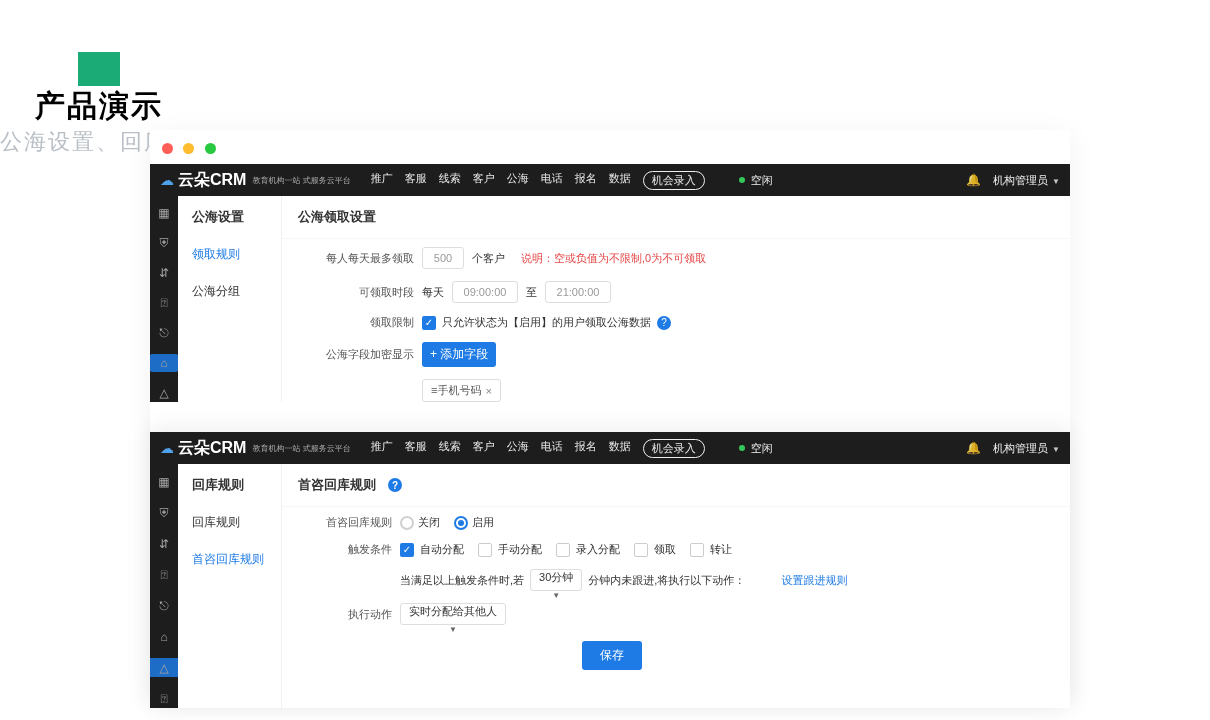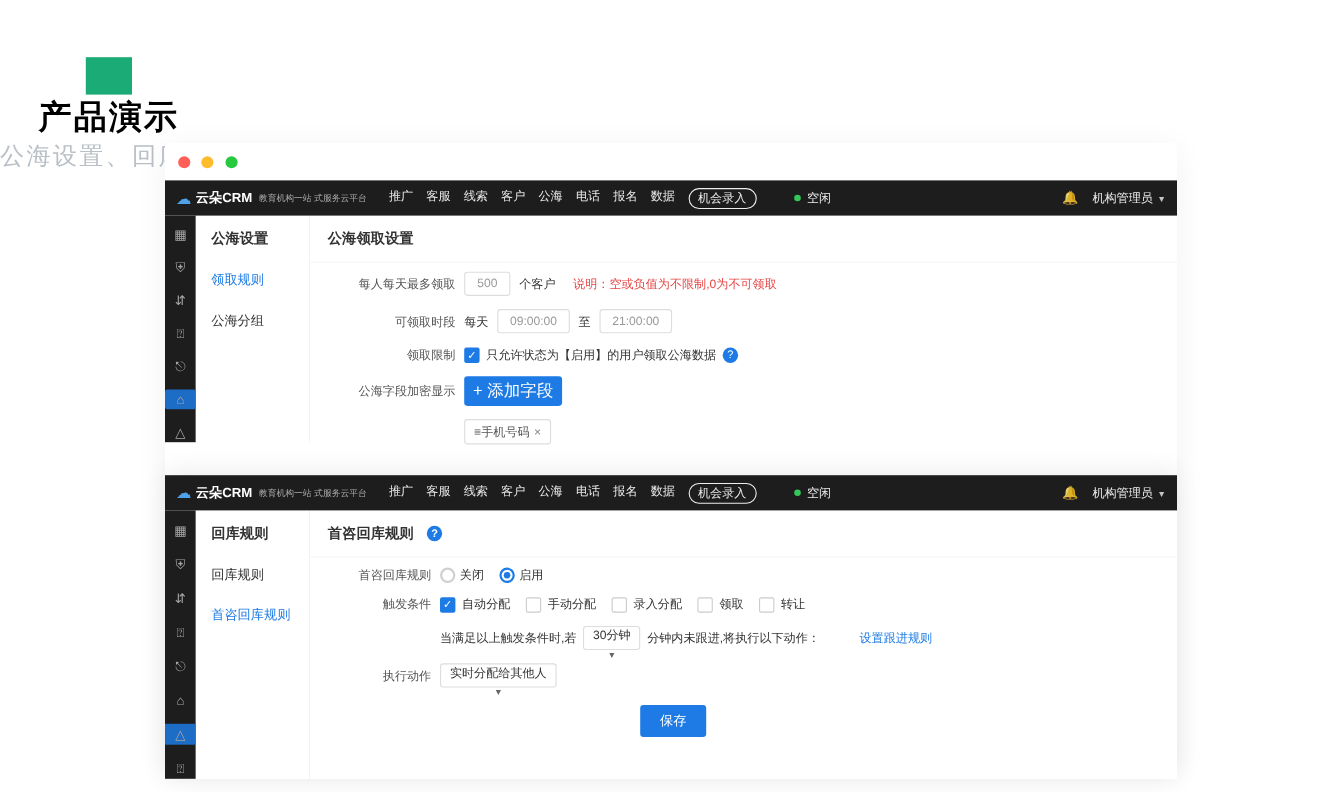--- a/index.html
+++ b/index.html
@@ -11,21 +11,21 @@
   .head-sub{font-size:22px;color:#b8bfc6;letter-spacing:2px;}
   
   .canvas{position:absolute;left:150px;top:130px;width:920px;height:570px;background:#fff;box-shadow:0 6px 30px rgba(0,0,0,.06);border-radius:4px;overflow:hidden;}
   .traffic{padding:10px 12px 6px;background:#fff;}
   .dot{display:inline-block;width:11px;height:11px;border-radius:50%;margin-right:6px;}
   .dot.r{background:#ff5f57}.dot.y{background:#febc2e}.dot.g{background:#28c840}
   
   .appbar{height:32px;background:#1d1d1d;display:flex;align-items:center;color:#fff;font-size:11px;position:relative;}
   .logo{display:flex;align-items:center;padding:0 10px;}
   .logo-icon{color:#4fa2ea;font-size:14px;margin-right:4px;}
-  .logo-main{font-weight:700;color:#fff;font-size:12px;}
+  .logo-main{font-weight:700;color:#fff;font-size:16px;}
   .logo-sub{font-size:8px;line-height:9px;color:#aaa;margin-left:6px;}
   .nav{display:flex;gap:12px;margin-left:10px;}
   .nav span{color:#eaeaea;cursor:pointer;}
   .pill{border:1px solid #eee;border-radius:10px;padding:1px 8px;}
   .status-dot{width:6px;height:6px;border-radius:50%;background:#34c759;display:inline-block;margin-right:6px;}
   .status{margin-left:34px;display:flex;align-items:center;color:#eee;}
   .right{position:absolute;right:10px;display:flex;align-items:center;gap:12px;color:#eee;}
   .bell{font-size:12px;opacity:.85;}
   .caret{font-size:8px;opacity:.8;margin-left:4px;}
   
@@ -46,21 +46,21 @@
   .row{display:flex;align-items:center;margin-bottom:12px;font-size:11px;color:#333;}
   .label{width:116px;text-align:right;margin-right:8px;color:#555;}
   .input{border:1px solid #ddd;border-radius:3px;height:22px;padding:0 6px;font-size:11px;color:#999;background:#fff;text-align:center;}
   .input.sm{width:42px;}
   .input.md{width:66px;}
   .unit{margin:0 8px;color:#333;}
   .hint{color:#e64545;margin-left:8px;}
   .hint b{font-weight:400;}
   .chk{width:14px;height:14px;border-radius:2px;background:#1e7be5;color:#fff;font-size:10px;display:inline-flex;align-items:center;justify-content:center;margin-right:6px;}
   .chk.off{background:#fff;border:1px solid #ccc;}
-  .btn-mini{background:#1e7be5;color:#fff;border-radius:3px;padding:4px 8px;font-size:15px;cursor:pointer;border:none;}
+  .btn-mini{background:#1e7be5;color:#fff;border-radius:3px;padding:4px 8px;font-size:12px;cursor:pointer;border:none;}
   .tag{border:1px solid #ddd;border-radius:3px;padding:3px 8px;font-size:11px;color:#555;display:inline-flex;align-items:center;gap:4px;}
   .tag-x{color:#888;cursor:pointer;}
   
   .panel2{position:absolute;left:150px;top:432px;width:920px;background:#fff;border-radius:4px;box-shadow:0 -4px 22px rgba(0,0,0,.07);}
   .radio{width:14px;height:14px;border-radius:50%;border:2px solid #1e7be5;display:inline-flex;align-items:center;justify-content:center;margin-right:4px;}
   .radio.off{border-color:#d0d0d0;}
   .radio.on::after{content:"";width:6px;height:6px;border-radius:50%;background:#1e7be5;}
   .chklabel{display:inline-flex;align-items:center;margin-right:14px;}
   .select{border:1px solid #ddd;border-radius:3px;height:22px;padding:0 8px;font-size:11px;display:inline-flex;align-items:center;gap:6px;flex-direction:column;}
   .select .arr{font-size:8px;color:#666;}

